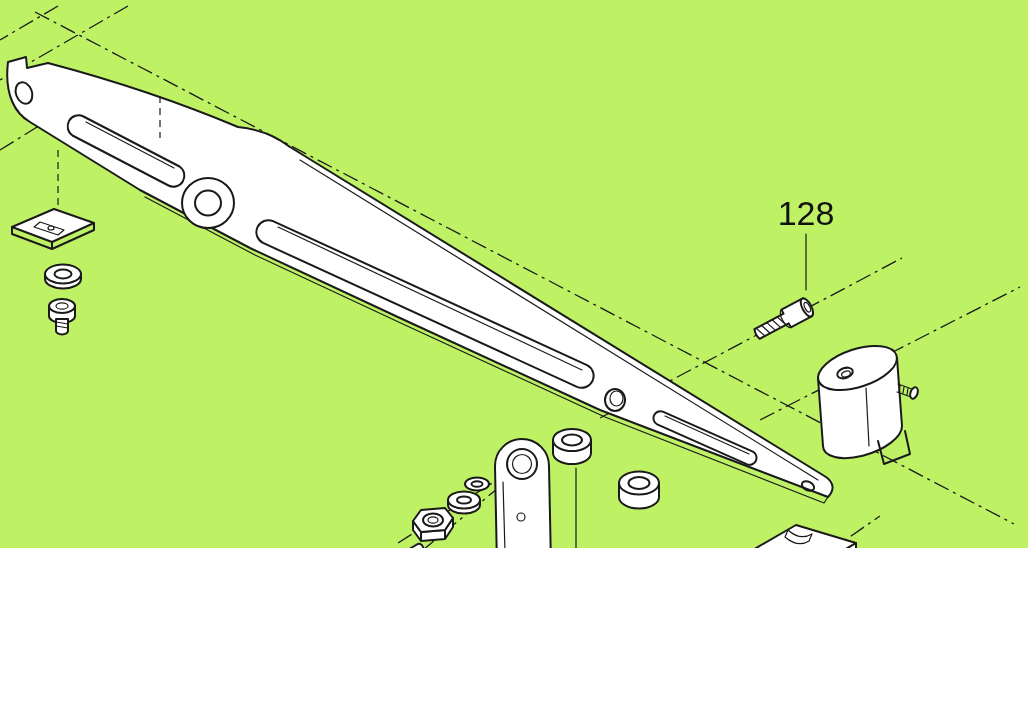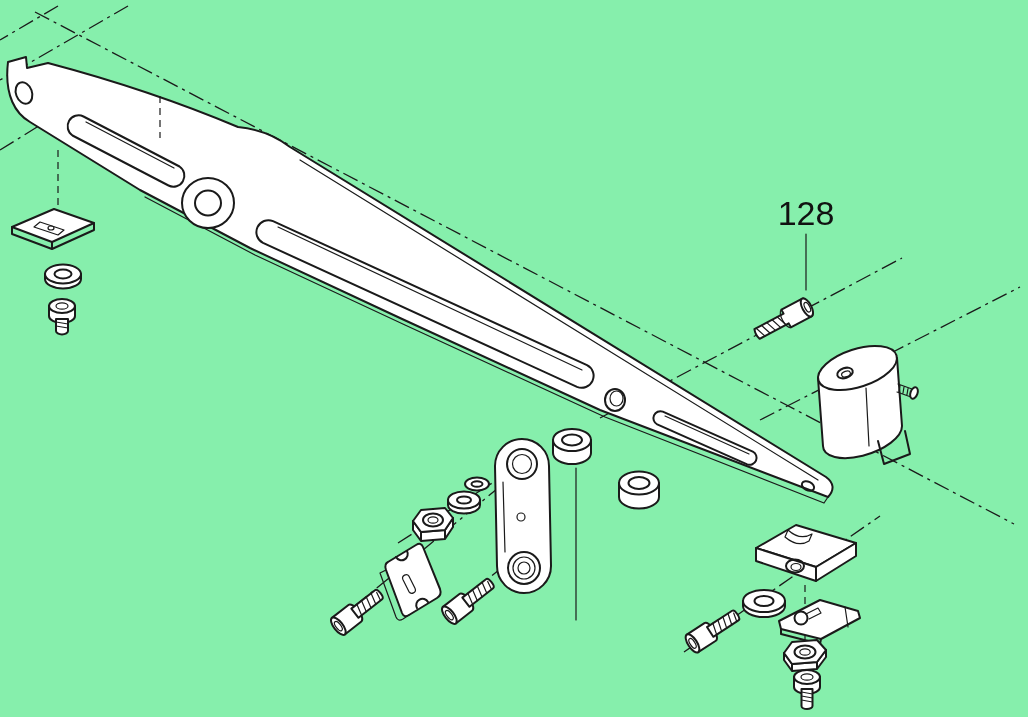--- a/index.html
+++ b/index.html
@@ -1,17 +1,17 @@
 <!DOCTYPE html>
 <html><head>
 <meta charset="utf-8">
 <style>
   html,body { margin:0; padding:0; background:#ffffff; }
   .stage {
-    position:relative; width:1028px; height:717px; background:#86efac;
+    position:relative; width:1028px; height:548px; background:#bef264;
     overflow:hidden; font-family:"Liberation Sans", sans-serif;text-align:right;
   }
   svg { display:block; }
   .ln   { stroke:#1a1a1a; fill:none; stroke-width:2; stroke-linecap:round; stroke-linejoin:round; }
   .thin { stroke-width:1.2; }
   .fill { fill:#ffffff; }
   .cl   { stroke:#1a1a1a; stroke-width:1.3; fill:none; stroke-dasharray:16 5 3 5; }
   .dash { stroke:#1a1a1a; stroke-width:1.2; fill:none; stroke-dasharray:7 5; }
   text.label { font-family:"Liberation Sans", sans-serif; font-size:34px; fill:#111111; }
 </style>

